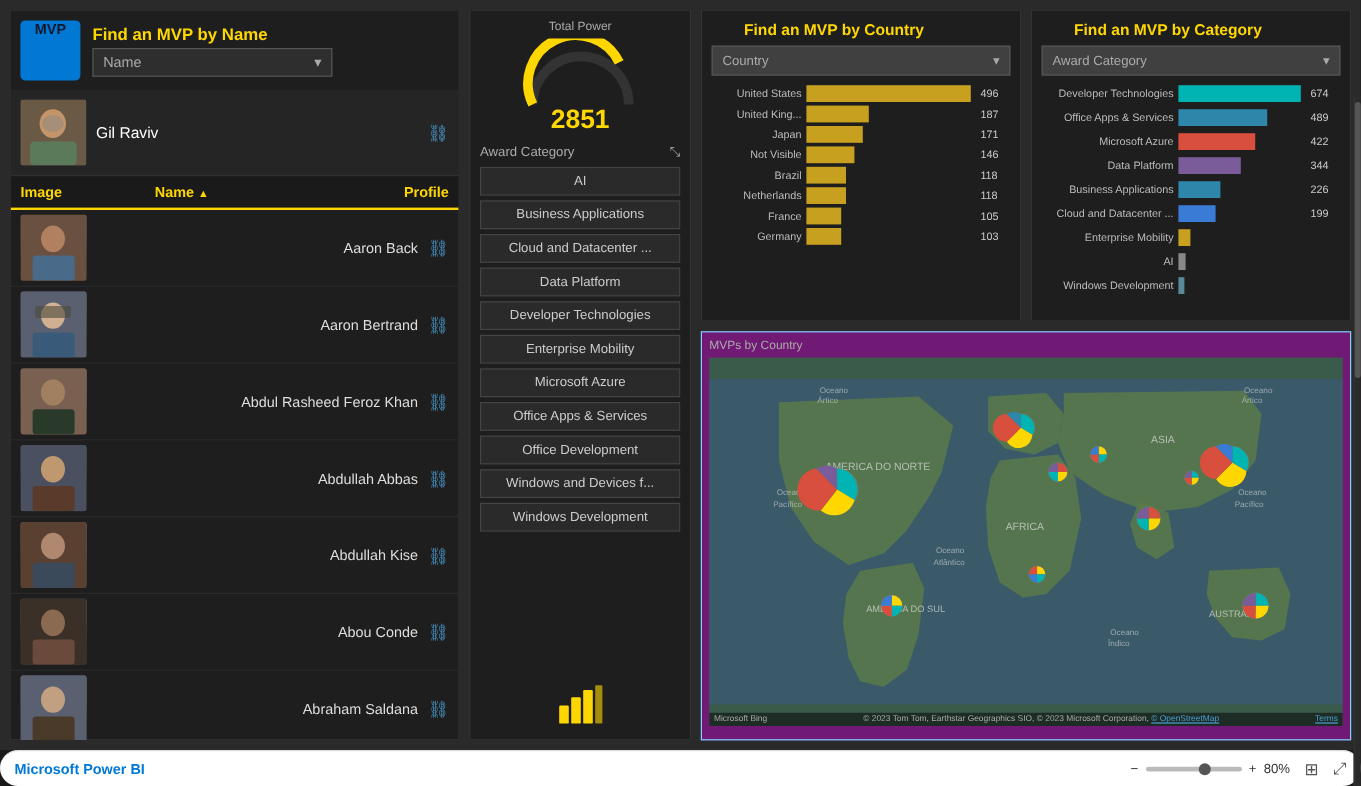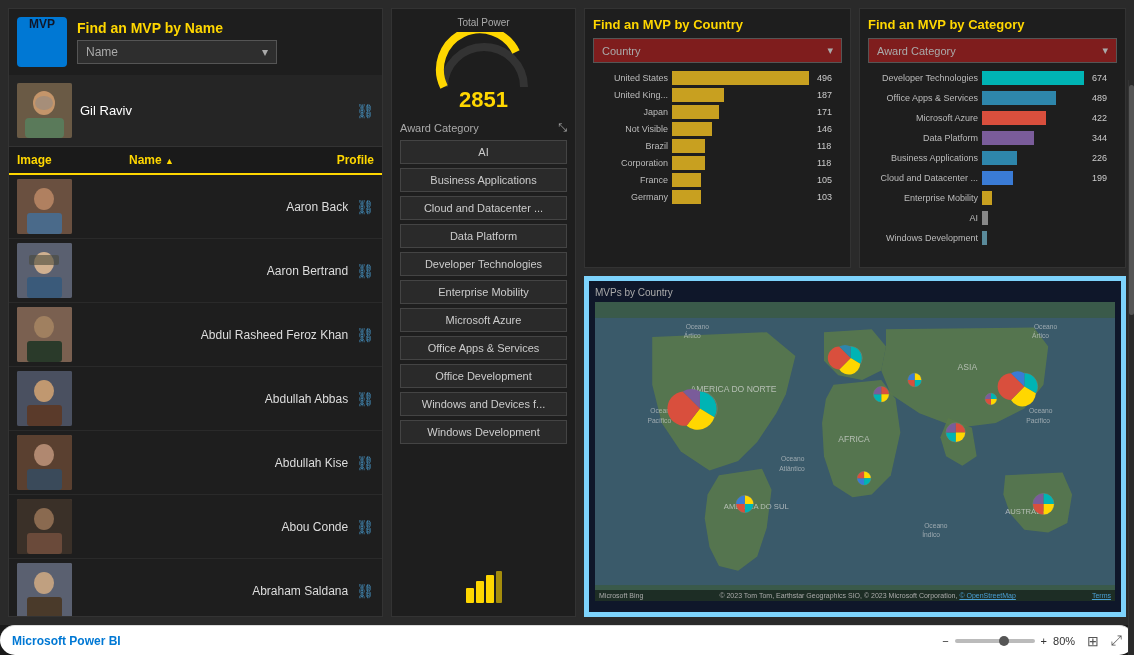--- a/index.html
+++ b/index.html
@@ -204,25 +204,26 @@
       flex: 1;
       background: #1e1e1e;
       border: 1px solid #333;
       padding: 8px;
     }
     .panel-title {
       color: #ffd700;
       font-size: 13px;
       font-weight: bold;
       margin-bottom: 6px;
+      margin-left: 27px;
     }
     .dropdown-bar {
       display: flex;
       align-items: center;
-      background: #7f1d1d;
+      background: #404040;
       border: 1px solid #555;
       padding: 5px 8px;
       margin-bottom: 8px;
       justify-content: space-between;
       cursor: pointer;
     }
     .dropdown-bar span { color: #aaa; font-size: 11px; }
     .bar-chart { display: flex; flex-direction: column; gap: 3px; }
     .bar-row {
       display: flex;
@@ -274,22 +275,22 @@
       height: 100%;
     }
     .cat-value {
       font-size: 9px;
       color: #ccc;
       margin-left: 4px;
       min-width: 25px;
     }
     .map-panel {
       flex: 1;
-      background: #0f172a;
-      border: 5px solid #7dd3fc;
+      background: #701a75;
+      border: 1px solid #7dd3fc;
       padding: 6px;
       position: relative;
       overflow: hidden;
     }
     .map-title { color: #aaa; font-size: 10px; margin-bottom: 4px; }
     .map-bg {
       width: 100%;
       height: calc(100% - 20px);
       background: #3a5a4a;
       position: relative;
@@ -563,21 +564,21 @@
             <span class="bar-value">146</span>
           </div>
           <div class="bar-row">
             <span class="bar-label">Brazil</span>
             <div class="bar-track">
                 <div class="bar-fill" style="width:24%;background:#c8a020;"></div>
               </div>
             <span class="bar-value">118</span>
           </div>
           <div class="bar-row">
-            <span class="bar-label">Corporation</span>
+            <span class="bar-label">Netherlands</span>
             <div class="bar-track">
                 <div class="bar-fill" style="width:24%;background:#c8a020;"></div>
               </div>
             <span class="bar-value">118</span>
           </div>
           <div class="bar-row">
             <span class="bar-label">France</span>
             <div class="bar-track">
                 <div class="bar-fill" style="width:21%;background:#c8a020;"></div>
               </div>

